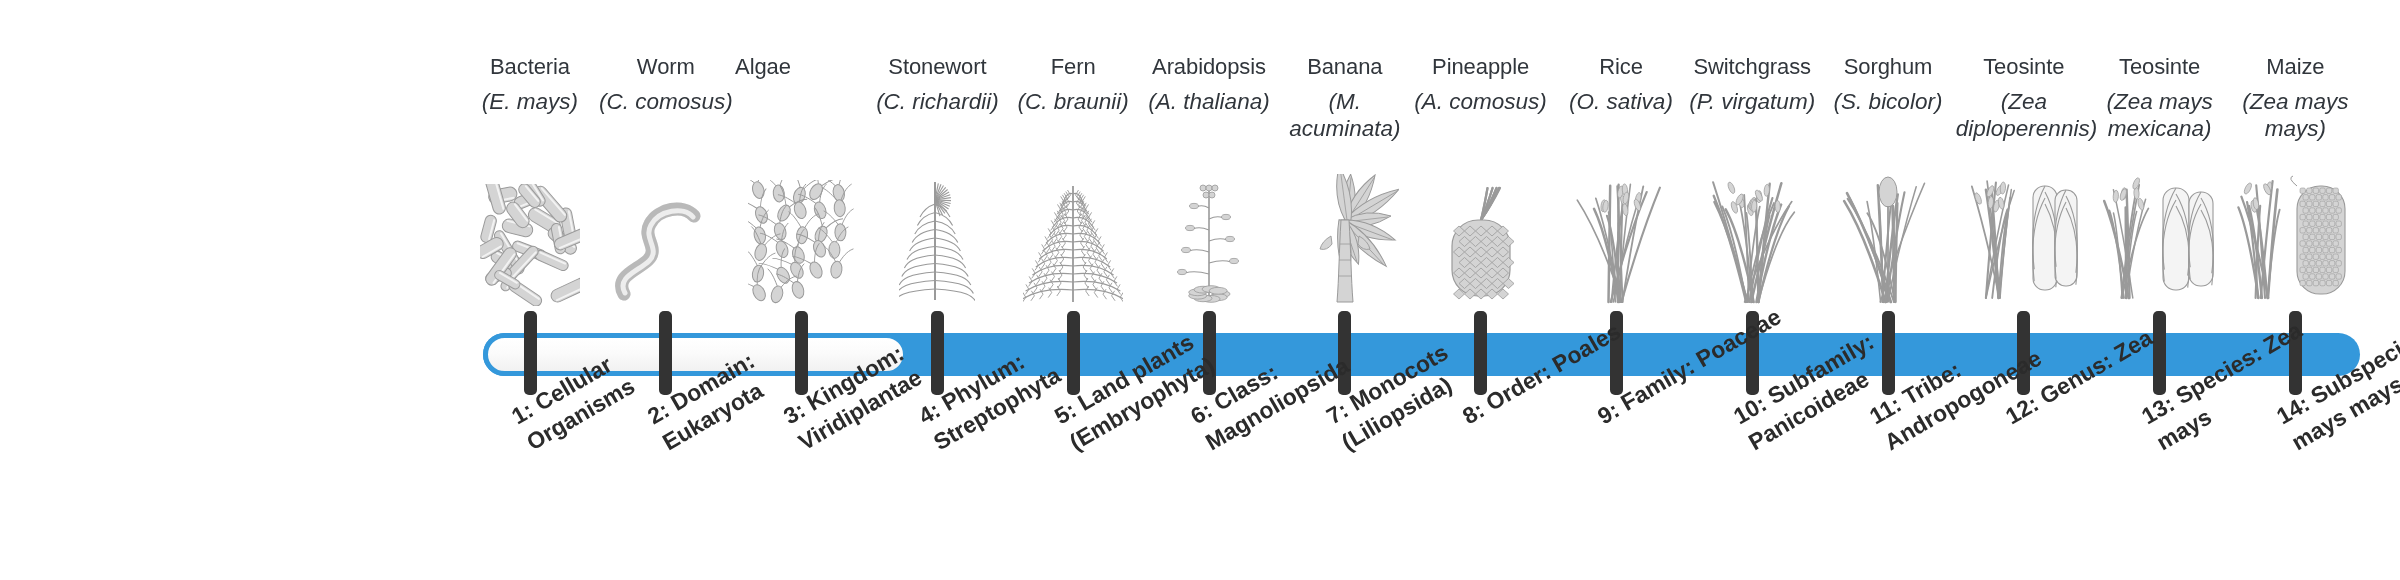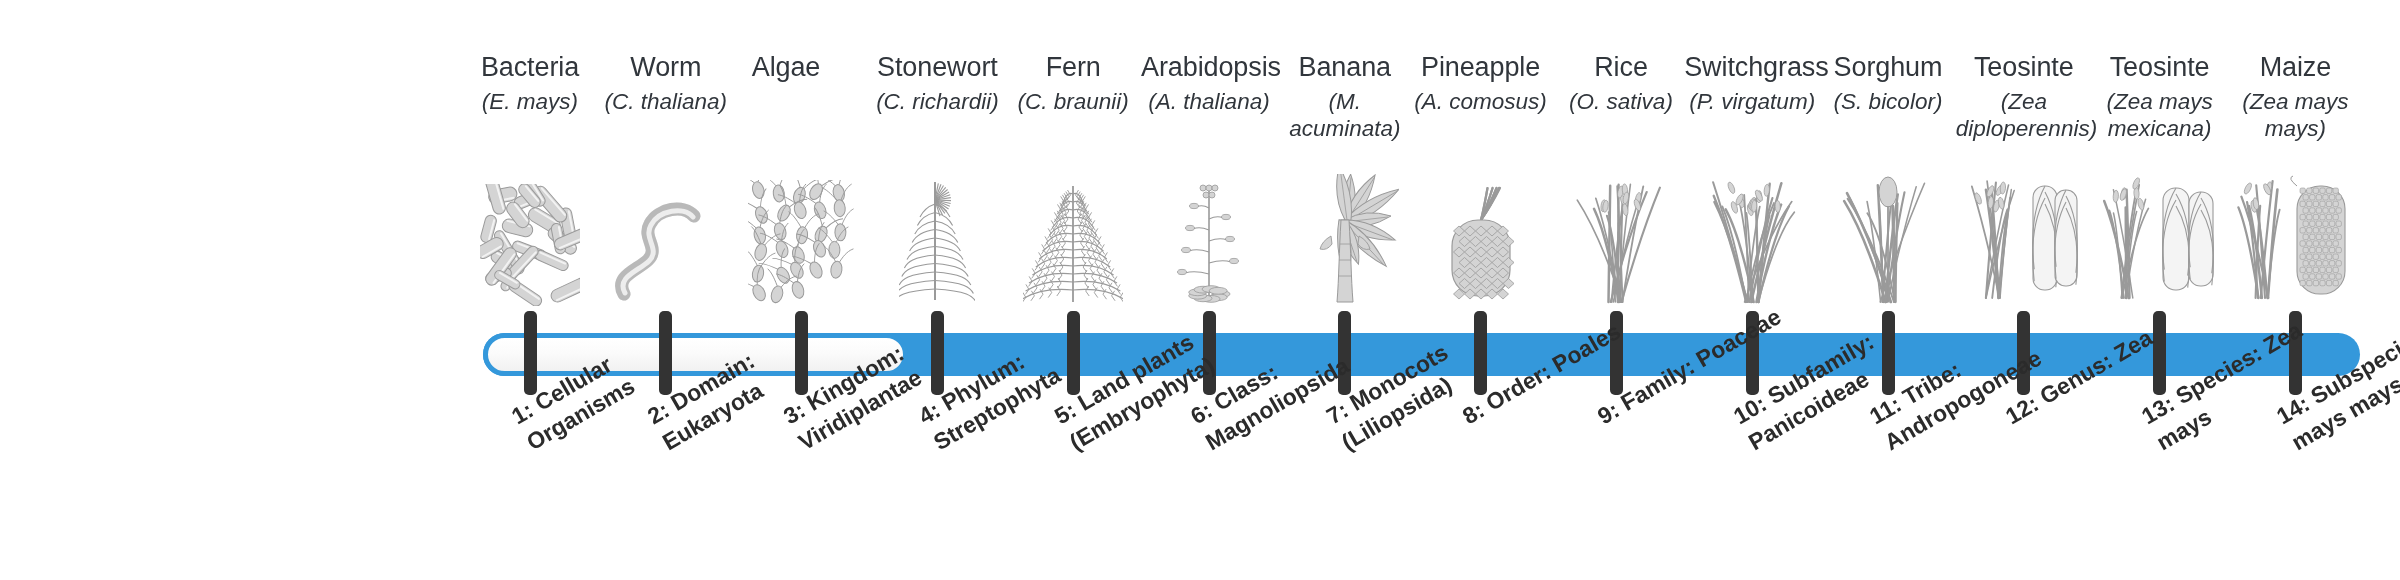--- a/index.html
+++ b/index.html
@@ -41,21 +41,21 @@
   }
 
   
   .species-col {
     position: absolute;
     top: 52px;
     width: 136px;
     text-align: center;
   }
   .species-common {
-    font-size: 27px;
+    font-size: 22px;
     line-height: 30px;
     color: #31363c;
     letter-spacing: -0.1px;
   }
   .species-sci {
     font-style: italic;
     font-size: 22.5px;
     line-height: 27px;
     color: #31363c;
     margin-top: 6px;
@@ -131,23 +131,23 @@
 <div id="stage">
 
 
   <div id="species-headers">
       <div class="species-col" style="left: 462px;">
         <div class="species-common">Bacteria</div>
         <div class="species-sci">(E. mays)</div>
       </div>
       <div class="species-col" style="left: 597.8px;">
         <div class="species-common">Worm</div>
-        <div class="species-sci">(C. thaliana)</div>
-      </div>
-      <div class="species-col" style="left: 718px;">
+        <div class="species-sci">(C. comosus)</div>
+      </div>
+      <div class="species-col" style="left: 695px;">
         <div class="species-common">Algae</div>
       </div>
       <div class="species-col" style="left: 869.4px;">
         <div class="species-common">Stonewort</div>
         <div class="species-sci">(C. richardii)</div>
       </div>
       <div class="species-col" style="left: 1005.2px;">
         <div class="species-common">Fern</div>
         <div class="species-sci">(C. braunii)</div>
       </div>

